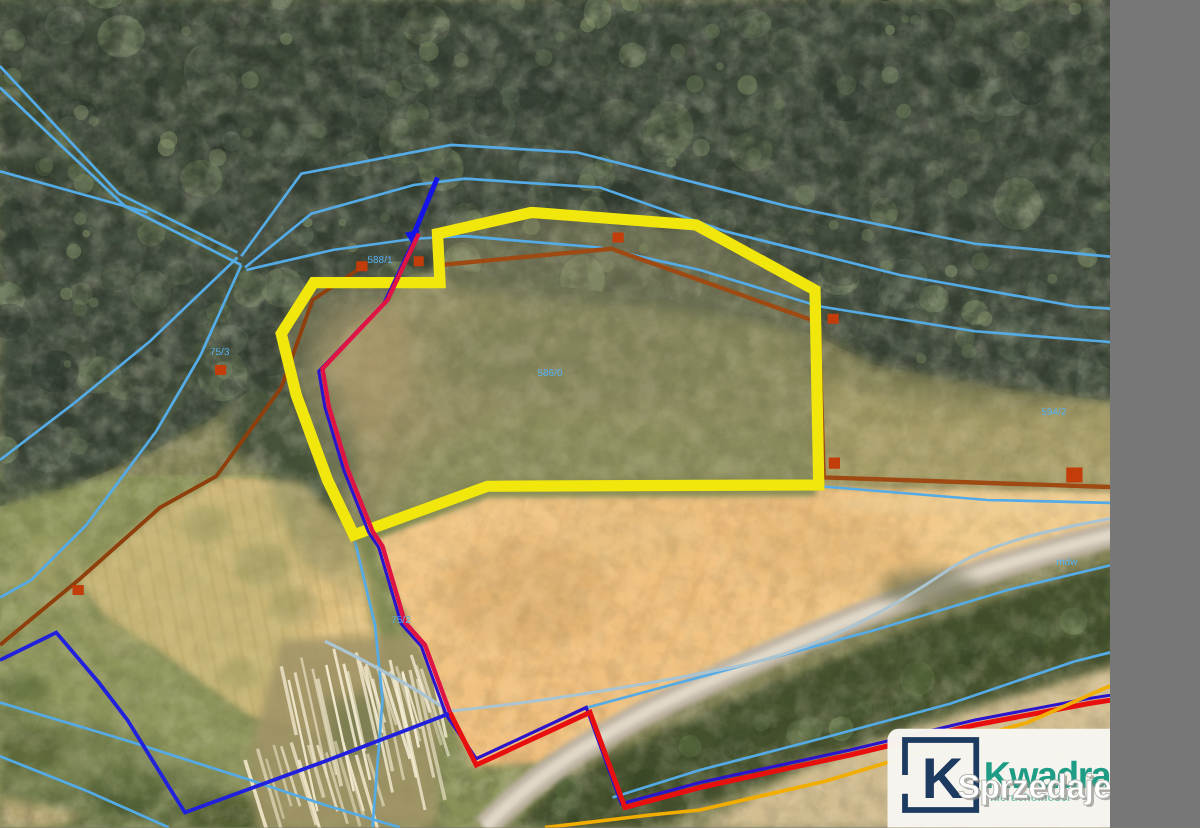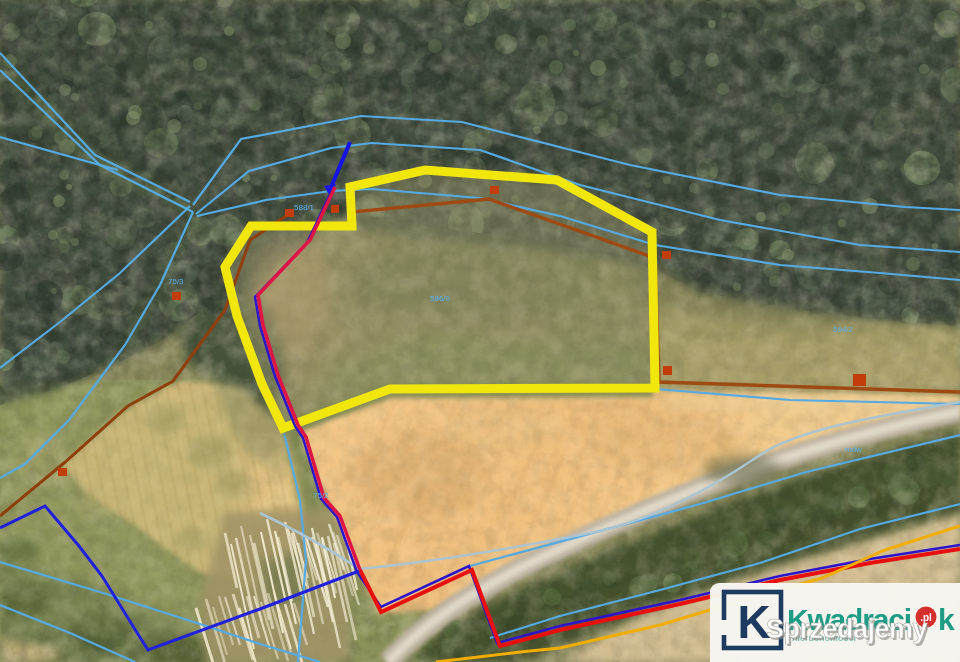--- a/index.html
+++ b/index.html
@@ -1,15 +1,15 @@
 <!DOCTYPE html>
 <html><head><meta charset="utf-8">
 <style>
 html,body{margin:0;padding:0;background:#777;}
-#wrap{width:960px;height:662px;overflow:hidden;position:relative;font-family:"Liberation Sans",sans-serif;}
+#wrap{width:888px;height:662px;overflow:hidden;position:relative;font-family:"Liberation Sans",sans-serif;}
 </style></head>
 <body>
 <div id="wrap">
 <svg width="960" height="662" viewBox="0 0 960 662">
 <defs>
 <filter id="b2" x="-40%" y="-40%" width="180%" height="180%">
           <feGaussianBlur stdDeviation="2"></feGaussianBlur>
         </filter>
 <filter id="b4" x="-40%" y="-40%" width="180%" height="180%">
           <feGaussianBlur stdDeviation="4"></feGaussianBlur>

